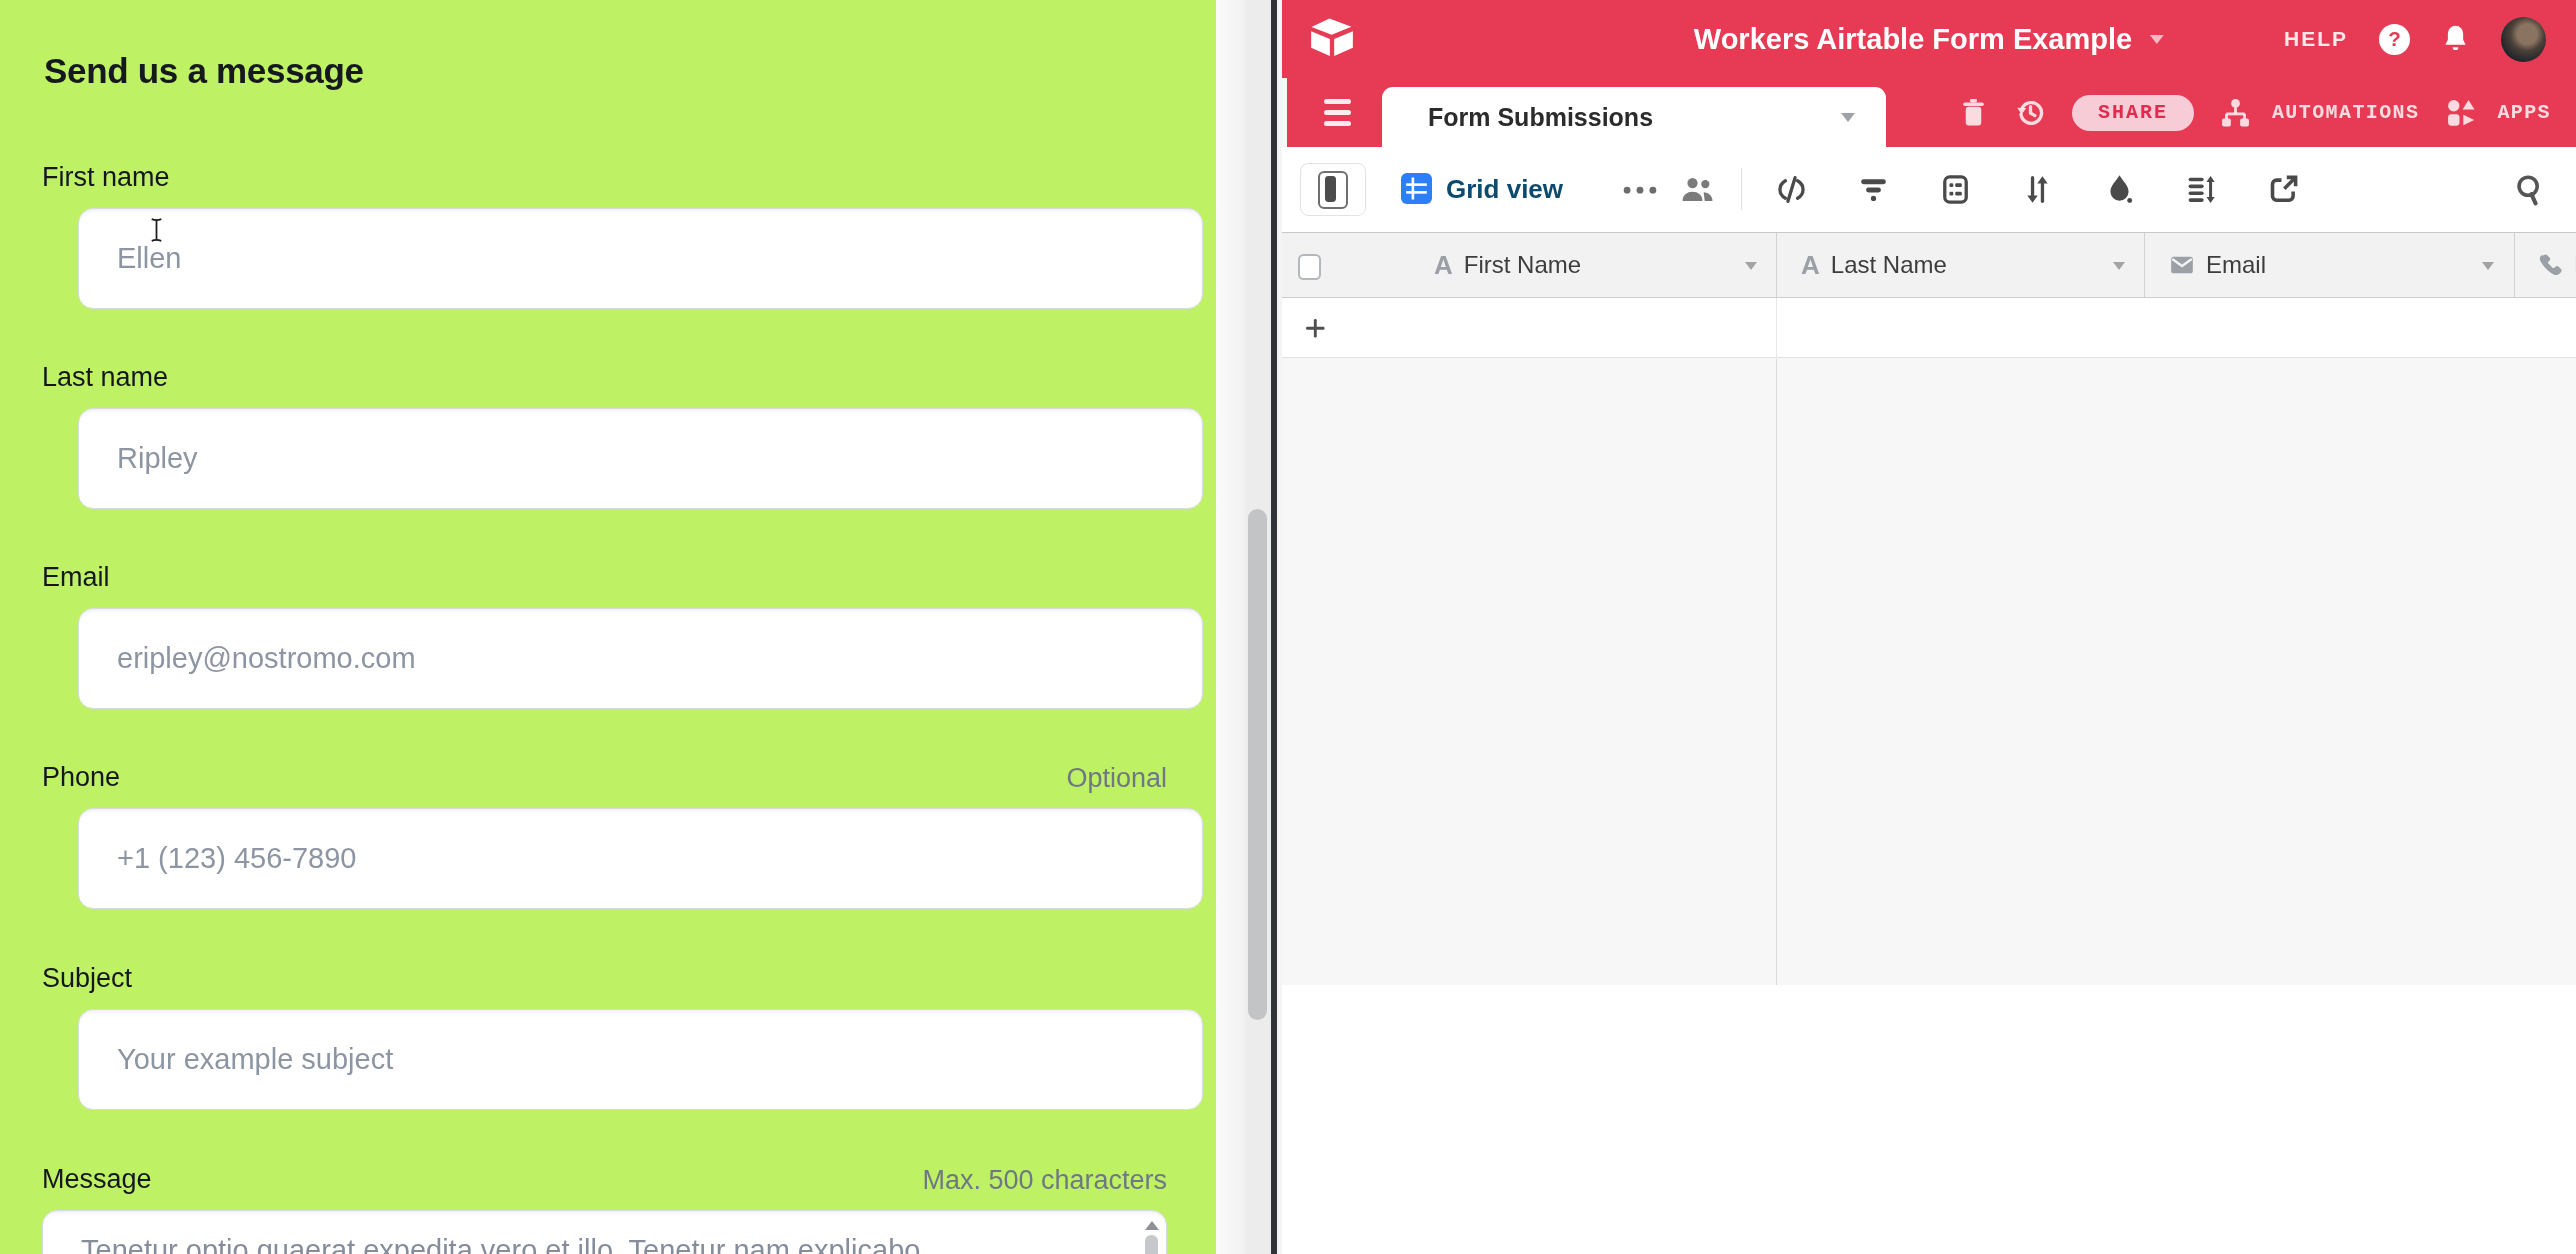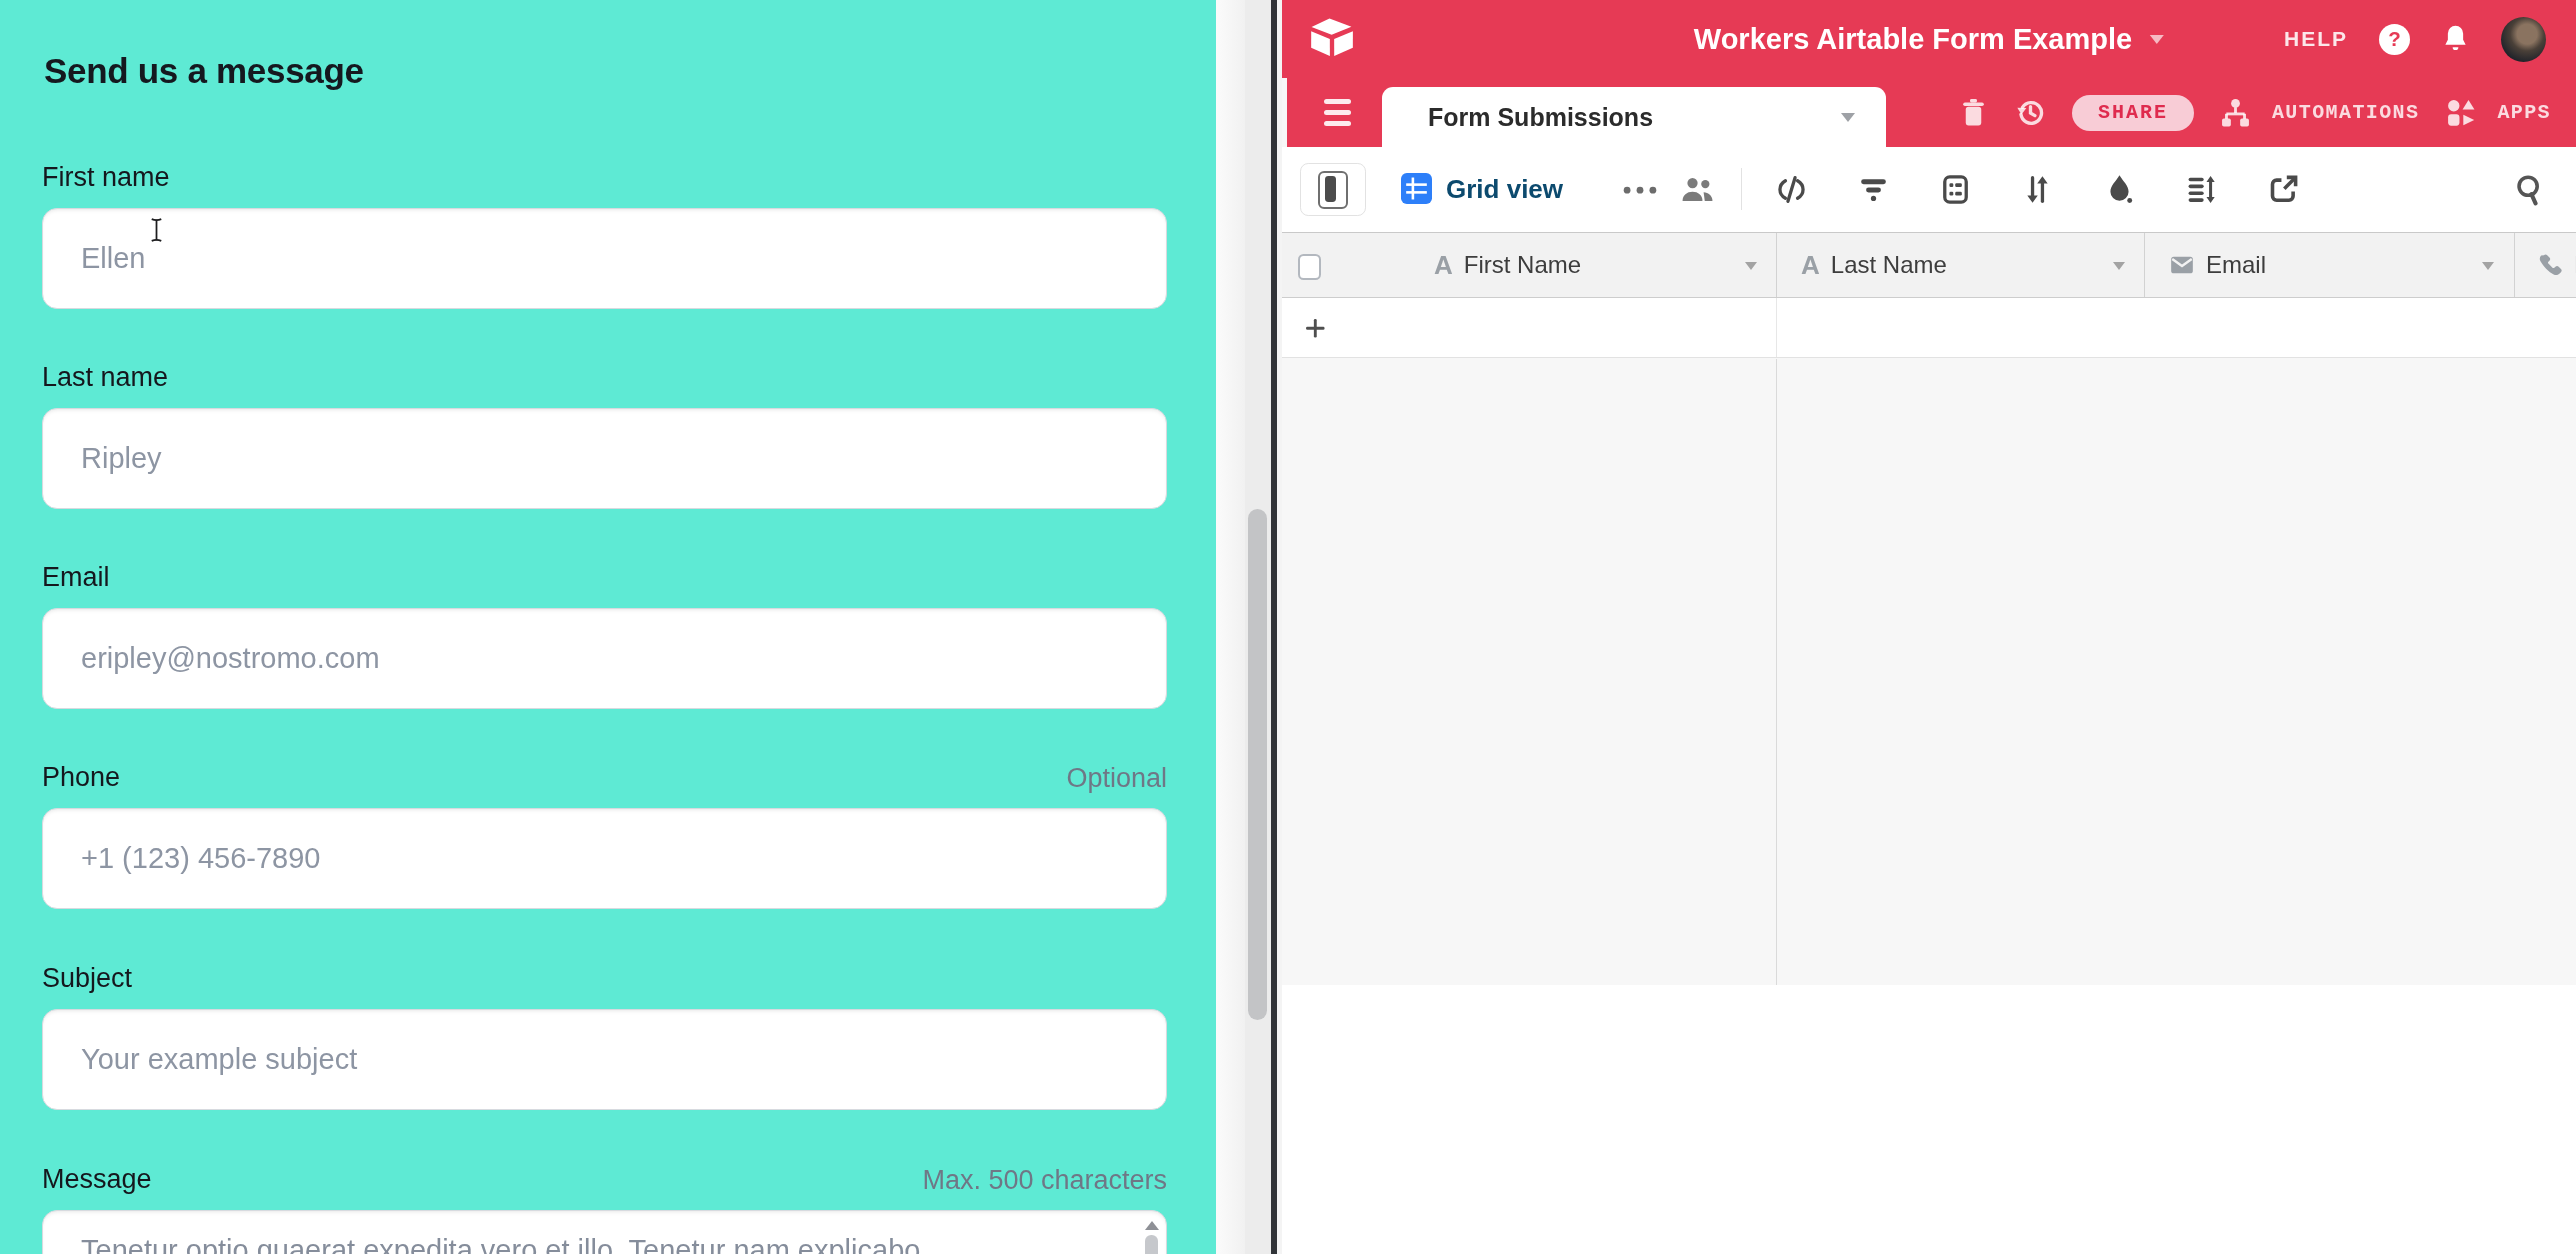--- a/index.html
+++ b/index.html
@@ -1,28 +1,28 @@
 <!DOCTYPE html>
 <html style="font-size:11px"><head>
 <meta charset="utf-8">
 <style>
   * { box-sizing: border-box; margin: 0; padding: 0; }
   html,body { width:2576px; height:1255px; overflow:hidden; }
   body { font-family:"Liberation Sans", sans-serif; background:#fff; position:relative; }
   .stage { position:absolute; inset:0; width:2576px; height:1255px; }
 
   
-  .form-pane { position:absolute; left:0; top:0; width:1216px; height:1255px; background:#5eead4; overflow:hidden; }
+  .form-pane { position:absolute; left:0; top:0; width:1216px; height:1255px; background:#bef264; overflow:hidden; }
   .page-title { position:absolute; left:44px; top:51px; font-size:35px; font-weight:600; color:#15181f; letter-spacing:-0.3px; }
   .frow { position:absolute; left:42px; width:1125px; }
   .frow .flabel { font-size:27px; line-height:31px; color:#15171d; font-weight:500; }
   .frow .fhint { position:absolute; right:0; top:1.4px; font-size:27px; color:#6f7786; font-weight:400; }
   .text-input { display:block; margin-top:15px; width:1125px; height:101px; border:1.4px solid #d7dadf; border-radius:15px;
       background:#fff; padding:0 0 0 38px; font-family:"Liberation Sans",sans-serif; font-size:29px; color:#2a2e38;
-      box-shadow: inset 0 2.7px 4.1px -2px rgba(0,0,0,0.10); outline:none; }
+      box-shadow: inset 0 2.7px 4.1px -2px rgba(0,0,0,0.10); outline:none;margin-left:36px; }
   .text-input::placeholder { color:#8d95a3; opacity:1; }
   .r1 { top:162px; } .r2 { top:362px; } .r3 { top:562px; } .r4 { top:762px; } .r5 { top:963px; } .r6 { top:1164px; }
   .textarea { position:relative; margin-top:15px; width:1125px; height:164px; border:1.4px solid #d7dadf; border-radius:15px;
       background:#fff; box-shadow: inset 0 2.7px 4.1px -2px rgba(0,0,0,0.10); overflow:hidden; }
   .textarea-text { position:absolute; left:38px; top:20.5px; right:48px; font-size:29px; color:#858d9b; line-height:37px; }
   .ta-scroll { position:absolute; right:5.5px; top:5.5px; width:18px; bottom:5.5px; }
   .ta-up { width:0; height:0; margin:4.1px auto 5.5px; border-left:7.5px solid transparent; border-right:7.5px solid transparent; border-bottom:9.6px solid #8e9096; }
   .ta-thumb { width:12.3px; margin:0 auto; height:82px; background:#c6c8cc; border-radius:6.1px; }
   .ibeam { position:absolute; left:149px; top:217px; width:15px; height:26px; color:#1d1d1f; }
 

